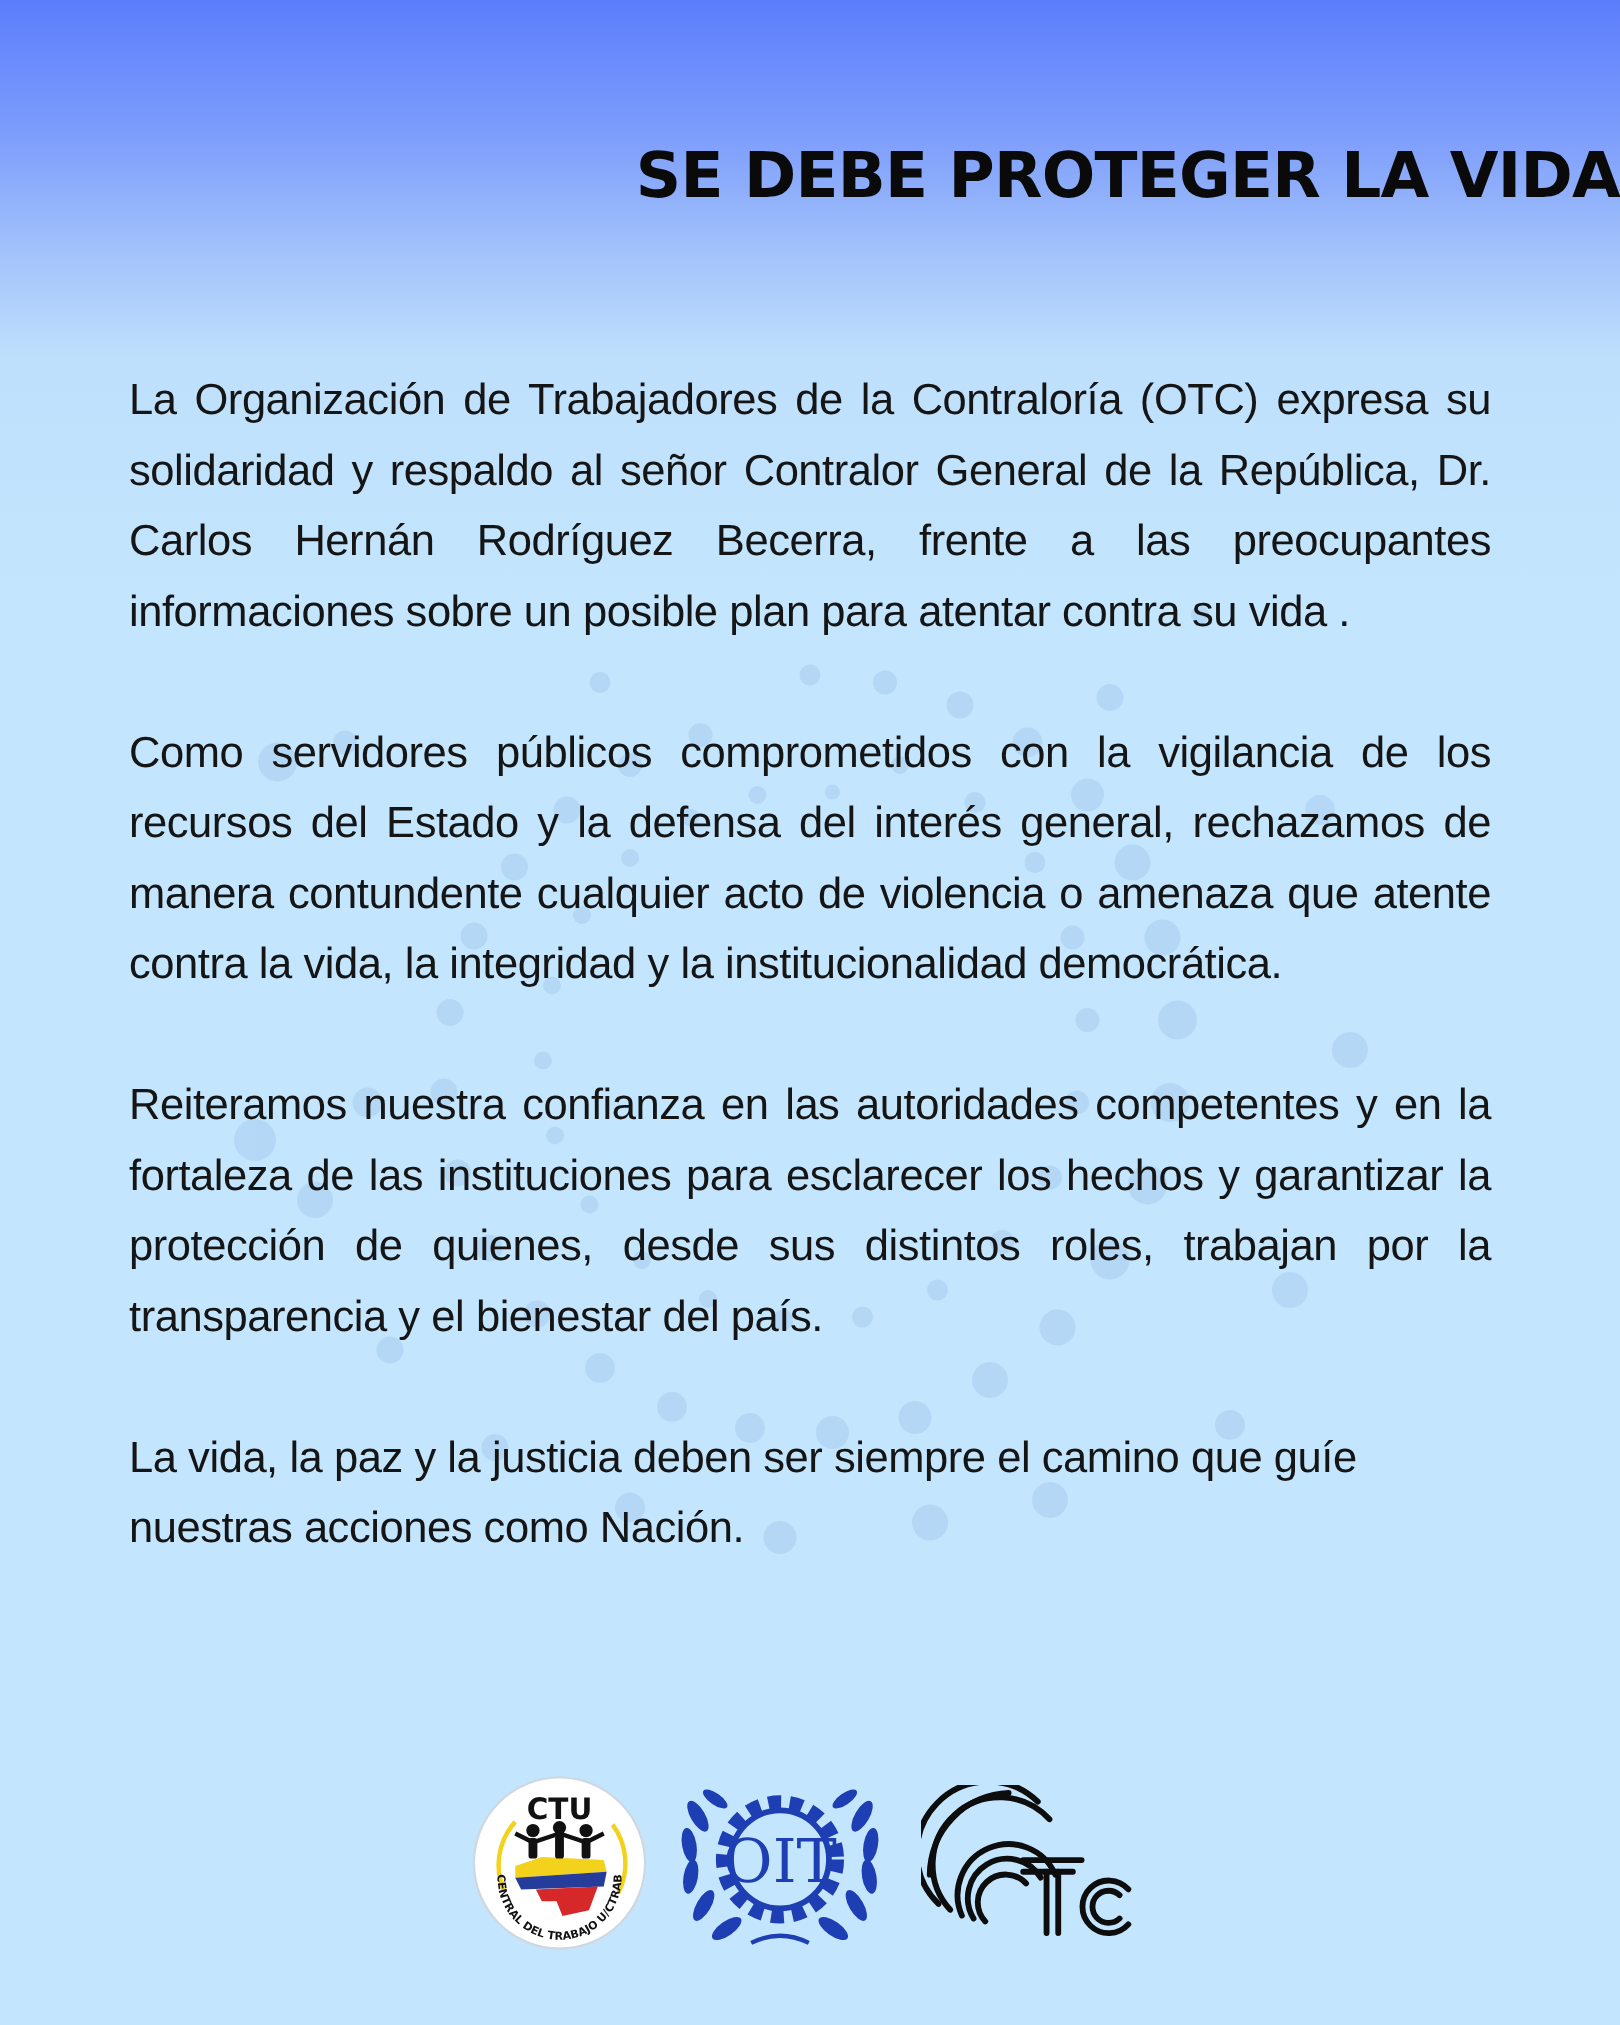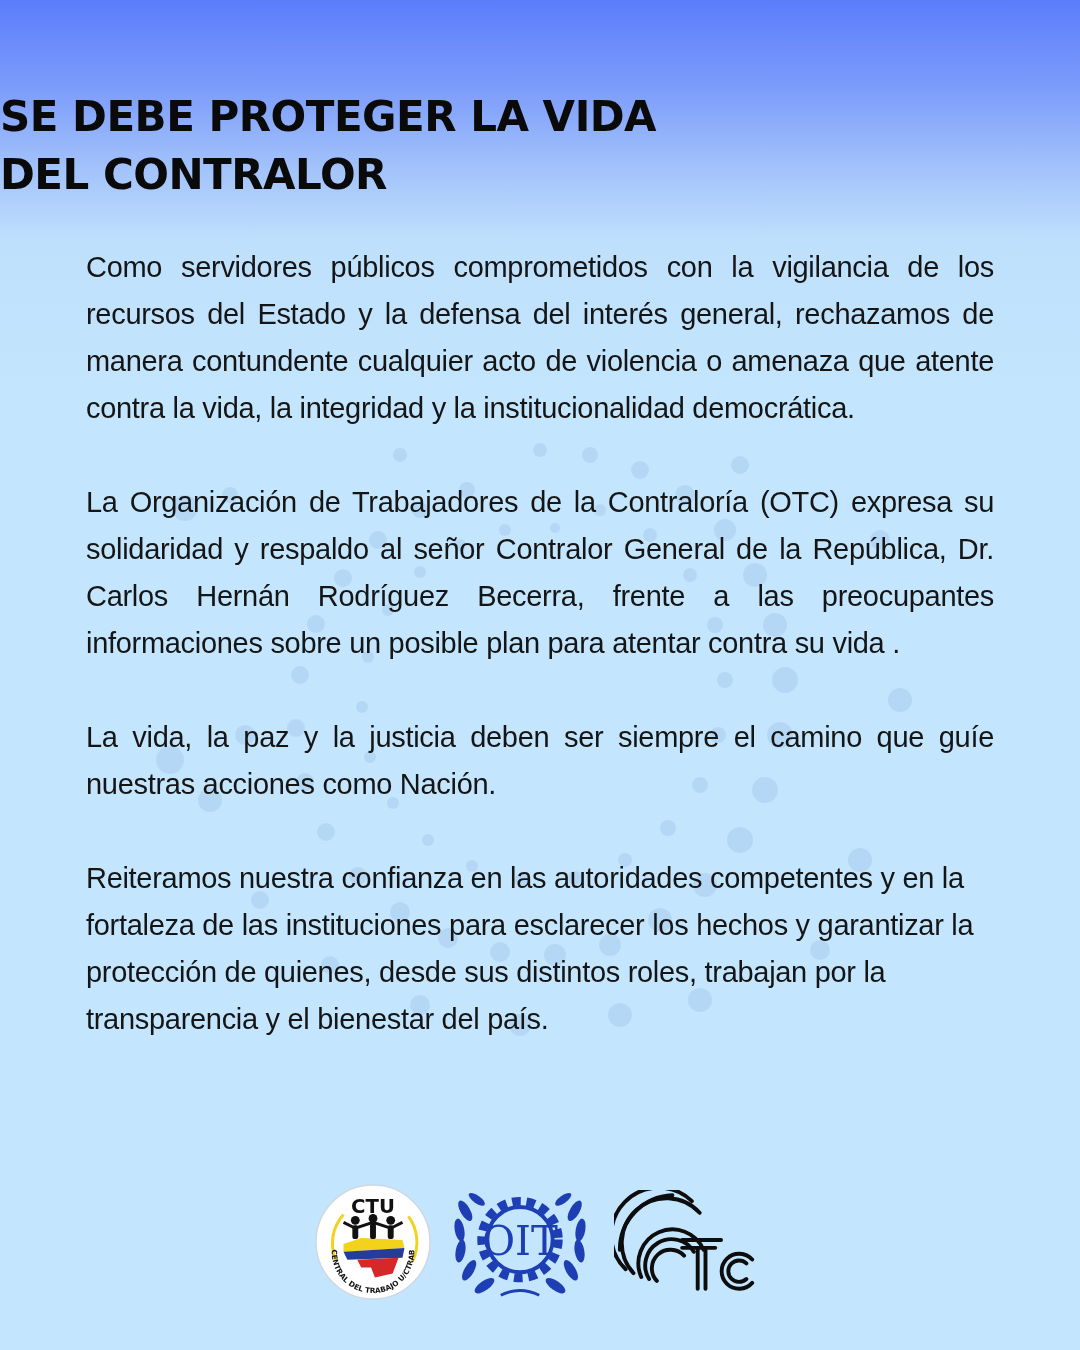--- a/index.html
+++ b/index.html
@@ -15,21 +15,21 @@
       left: 0; top: 0;
       width: 1080px; height: 1350px;
       pointer-events: none;
       z-index: 0;
     }
     .content { position: relative; z-index: 1; }
     .title {
       position: absolute;
       left: 0; top: 88px;
       width: 1080px;
-      text-align: left;
+      text-align: right;
       font-family: "DejaVu Sans", sans-serif;
       font-weight: bold;
       font-size: 42px;
       line-height: 58px;
       color: #0a0a0a;
       letter-spacing: -0.5px;
     }
     .title span { display: block; }
     .body-text {
       position: absolute;
@@ -132,28 +132,27 @@
     <circle cx="740" cy="465" r="9"></circle>
       <circle cx="800" cy="410" r="6"></circle>
       <circle cx="400" cy="455" r="7"></circle>
   </g>
 </svg>
 
 <div class="content">
 
   <h1 class="title">
     <span>SE DEBE PROTEGER LA VIDA</span>
-    <span>DEL CONTRALOR</span>
   </h1>
 
   <div class="body-text">
+    <p class="para">La Organización de Trabajadores de la Contraloría (OTC) expresa su solidaridad y respaldo al señor Contralor General de la República, Dr. Carlos Hernán Rodríguez Becerra, frente a las preocupantes informaciones sobre un posible plan para atentar contra su vida .</p>
     <p class="para">Como servidores públicos comprometidos con la vigilancia de los recursos del Estado y la defensa del interés general, rechazamos de manera contundente cualquier acto de violencia o amenaza que atente contra la vida, la integridad y la institucionalidad democrática.</p>
-    <p class="para">La Organización de Trabajadores de la Contraloría (OTC) expresa su solidaridad y respaldo al señor Contralor General de la República, Dr. Carlos Hernán Rodríguez Becerra, frente a las preocupantes informaciones sobre un posible plan para atentar contra su vida .</p>
+    <p class="para">Reiteramos nuestra confianza en las autoridades competentes y en la fortaleza de las instituciones para esclarecer los hechos y garantizar la protección de quienes, desde sus distintos roles, trabajan por la transparencia y el bienestar del país.</p>
     <p class="para">La vida, la paz y la justicia deben ser siempre el camino que guíe nuestras acciones como Nación.</p>
-    <p class="para">Reiteramos nuestra confianza en las autoridades competentes y en la fortaleza de las instituciones para esclarecer los hechos y garantizar la protección de quienes, desde sus distintos roles, trabajan por la transparencia y el bienestar del país.</p>
   </div>
 
   <div class="logos">
 
     <svg class="logo logo-ctu" viewBox="0 0 120 120" xmlns="http://www.w3.org/2000/svg">
       <circle cx="60" cy="60" r="58" fill="#ffffff" stroke="#cfd8e0" stroke-width="1.5"></circle>
       <path d="M22 78 A44 44 0 0 1 30 32" fill="none" stroke="#f2d21b" stroke-width="3"></path>
       <path d="M96 34 A44 44 0 0 1 100 80" fill="none" stroke="#f2d21b" stroke-width="3"></path>
       <text x="60" y="30" text-anchor="middle" font-family="DejaVu Sans, sans-serif" font-weight="bold" font-size="20" fill="#111">CTU</text>
 

